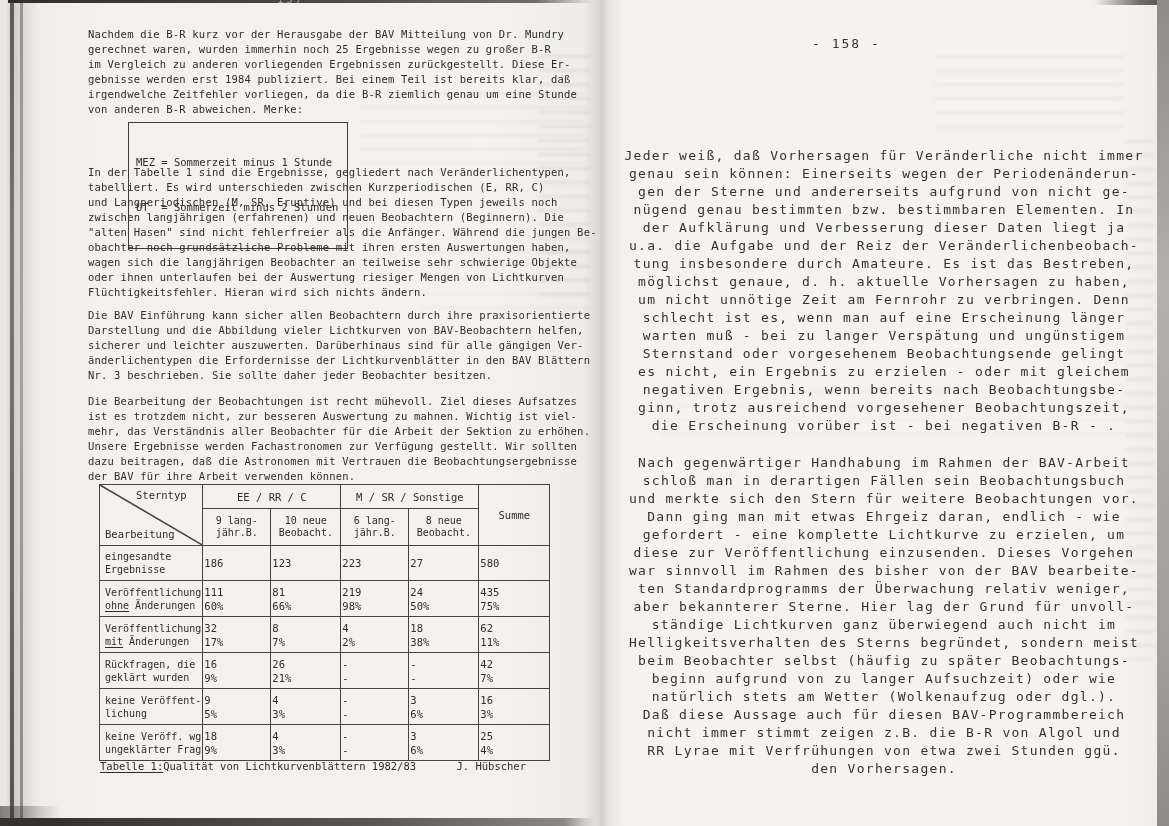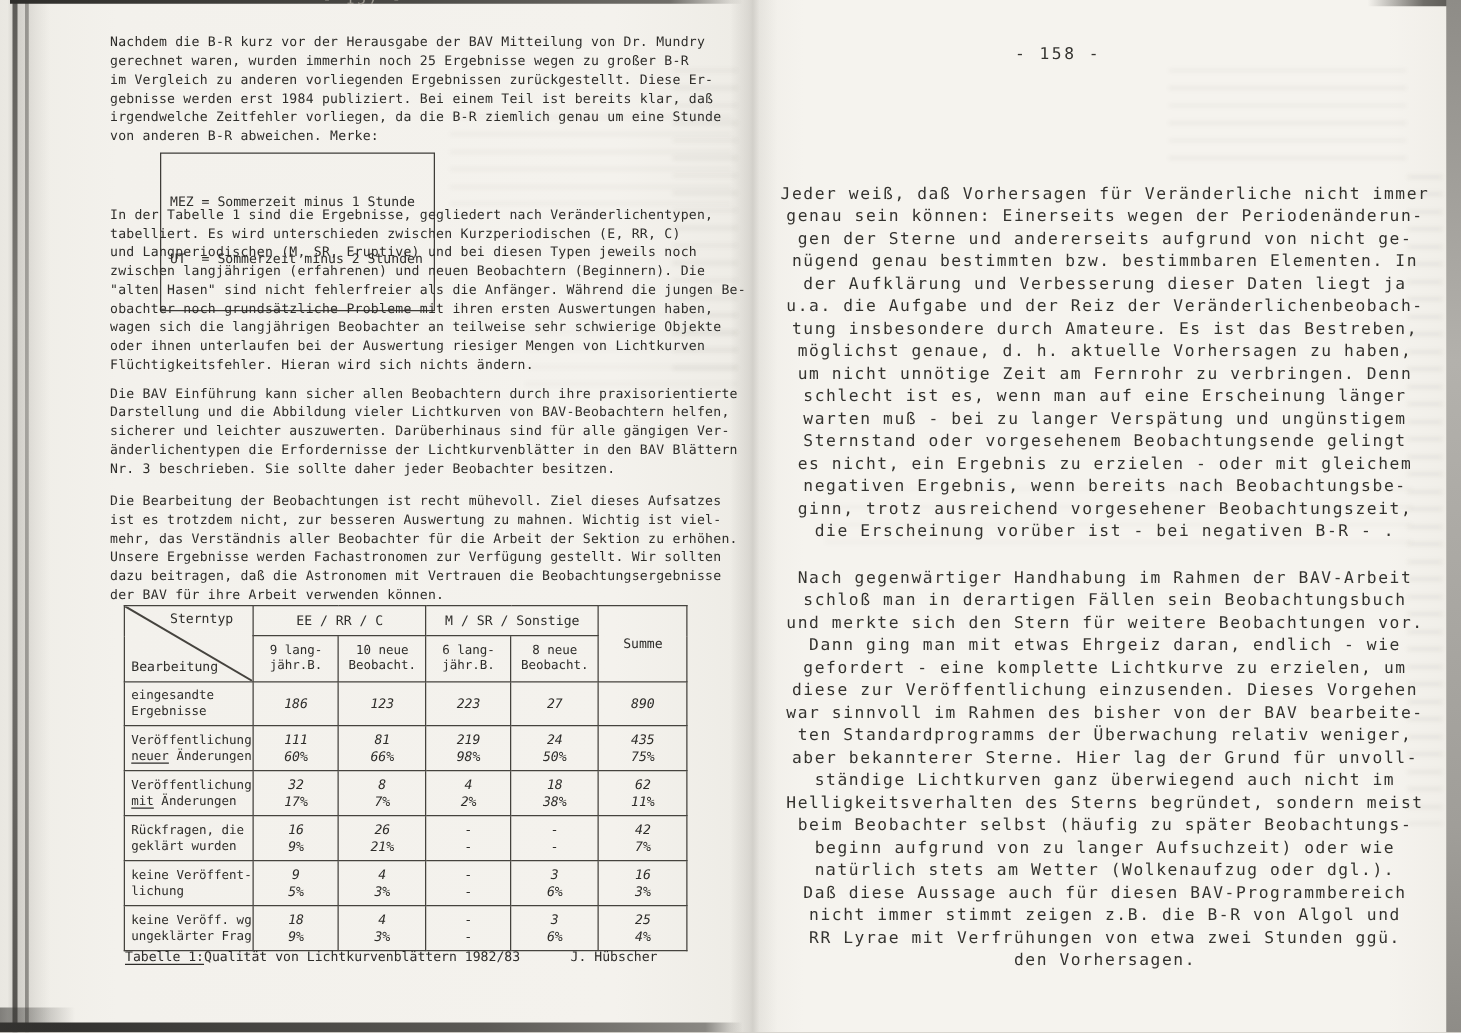--- a/index.html
+++ b/index.html
@@ -28,21 +28,21 @@
   .lp-p3{left:88px;top:308px;width:510px;}
   .lp-p4{left:88px;top:394px;width:510px;}
   .info-box{position:absolute;left:128px;top:122px;border:1.5px solid #3e3c38;padding:2px 9px 3px 7px;
         font-size:10.5px;line-height:15px;color:#2e2d2a;white-space:pre;}
   
   .btable{position:absolute;left:99px;top:484px;border-collapse:collapse;table-layout:fixed;color:#2e2d2a;}
   .btable td{border:1.5px solid #45433e;margin:0;overflow:hidden;}
   .th1{font-size:10.5px;text-align:center;vertical-align:middle;}
   .th2{font-size:10px;line-height:12.5px;text-align:center;vertical-align:middle;white-space:pre-line;}
   .tl{font-size:10px;line-height:13px;text-align:left;vertical-align:middle;padding-left:5px;}
-  .tv{font-size:10.5px;line-height:14px;text-align:center;vertical-align:middle;white-space:pre-line;font-style:italic;}
+  .tv{font-size:10.5px;line-height:14px;text-align:left;vertical-align:middle;white-space:pre-line;}
   .corner{position:relative;padding:0;}
   .diag{position:absolute;left:0;top:0;width:100%;height:100%;}
   .diag line{stroke:#45433e;stroke-width:1.6;}
   .c-top{position:absolute;top:4px;left:36px;font-size:10.5px;}
   .c-bot{position:absolute;bottom:5px;left:5px;font-size:10.5px;}
   .ul{text-decoration:underline;text-underline-offset:2px;}
   .caption{position:absolute;left:100px;top:760px;width:452px;display:flex;font-size:10.5px;color:#2e2d2a;padding-right:26px;box-sizing:border-box;}
   .caption .author{margin-left:auto;}
   
   .pnum-right{position:absolute;left:812px;top:36px;font-size:13px;letter-spacing:2px;color:#34332f;}
@@ -146,26 +146,26 @@
 
         <tr style="height:35px">
           <td class="tl">
             <div>eingesandte</div>
             <div><span class="ul"></span><span>Ergebnisse</span></div>
           </td>
           <td class="tv">186</td>
           <td class="tv">123</td>
           <td class="tv">223</td>
           <td class="tv">27</td>
-          <td class="tv">890</td>
+          <td class="tv">580</td>
         </tr>
         <tr style="height:36px">
           <td class="tl">
             <div>Veröffentlichung</div>
-            <div><span class="ul">neuer</span><span> Änderungen</span></div>
+            <div><span class="ul">ohne</span><span> Änderungen</span></div>
           </td>
           <td class="tv">111
 60%</td>
           <td class="tv">81
 66%</td>
           <td class="tv">219
 98%</td>
           <td class="tv">24
 50%</td>
           <td class="tv">435

